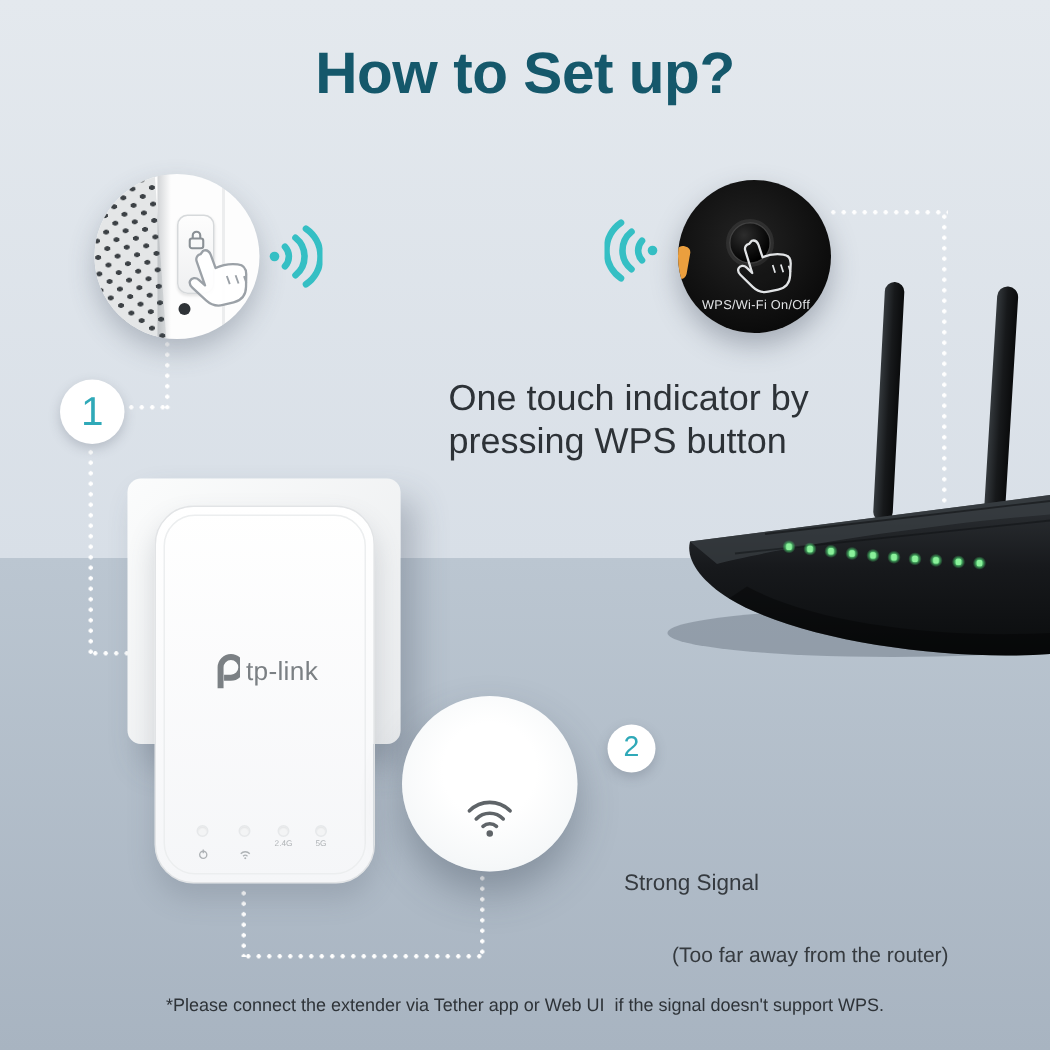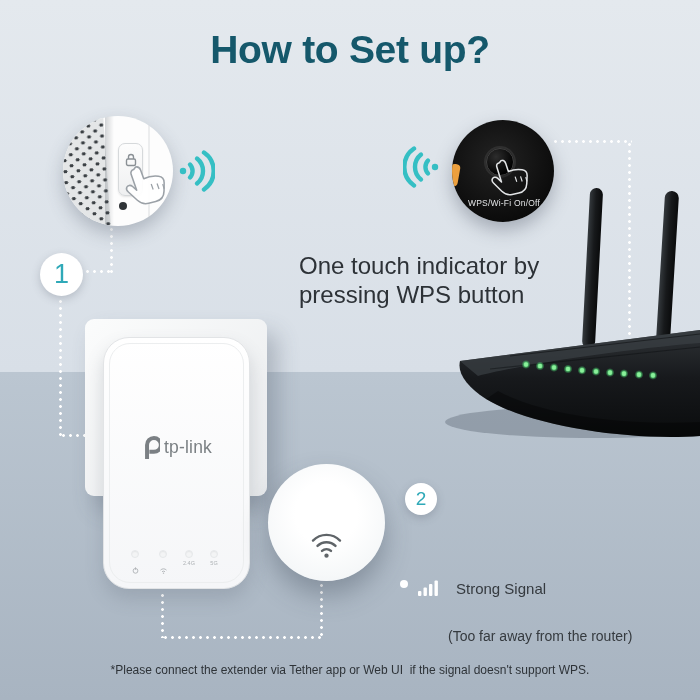--- a/index.html
+++ b/index.html
@@ -86,21 +86,21 @@
 
   
   .ind{position:absolute;left:268px;top:464px;width:117px;height:117px;border-radius:50%;
     background:radial-gradient(circle at 50% 42%,#ffffff 0 35%,#f6f8f9 70%,#eceff1 100%);
     box-shadow:0 14px 26px rgba(55,65,80,.35);}
   .ind .glow{position:absolute;left:31px;top:24px;width:56px;height:50px;border-radius:50%;
     background:radial-gradient(closest-side,#fff 20%,rgba(255,255,255,0));}
   .ind .wifi{position:absolute;left:42px;top:68px;}
 
   
-  .legend-row{position:absolute;display:flex;}
+  .legend-row{position:absolute;display:flex;align-items:center;flex-direction:column;}
   .lg-dot{border-radius:50%;}
   .lg-label{font-size:15px;color:#353a3f;}
   .weak-note{position:absolute;left:448px;top:628px;font-size:14px;color:#353a3f;}
 
   .footnote{position:absolute;left:0;top:663px;width:700px;text-align:center;
     font-size:12px;color:#2e3338;white-space:pre-wrap;}
 </style>
 </head>
 <body>
 

